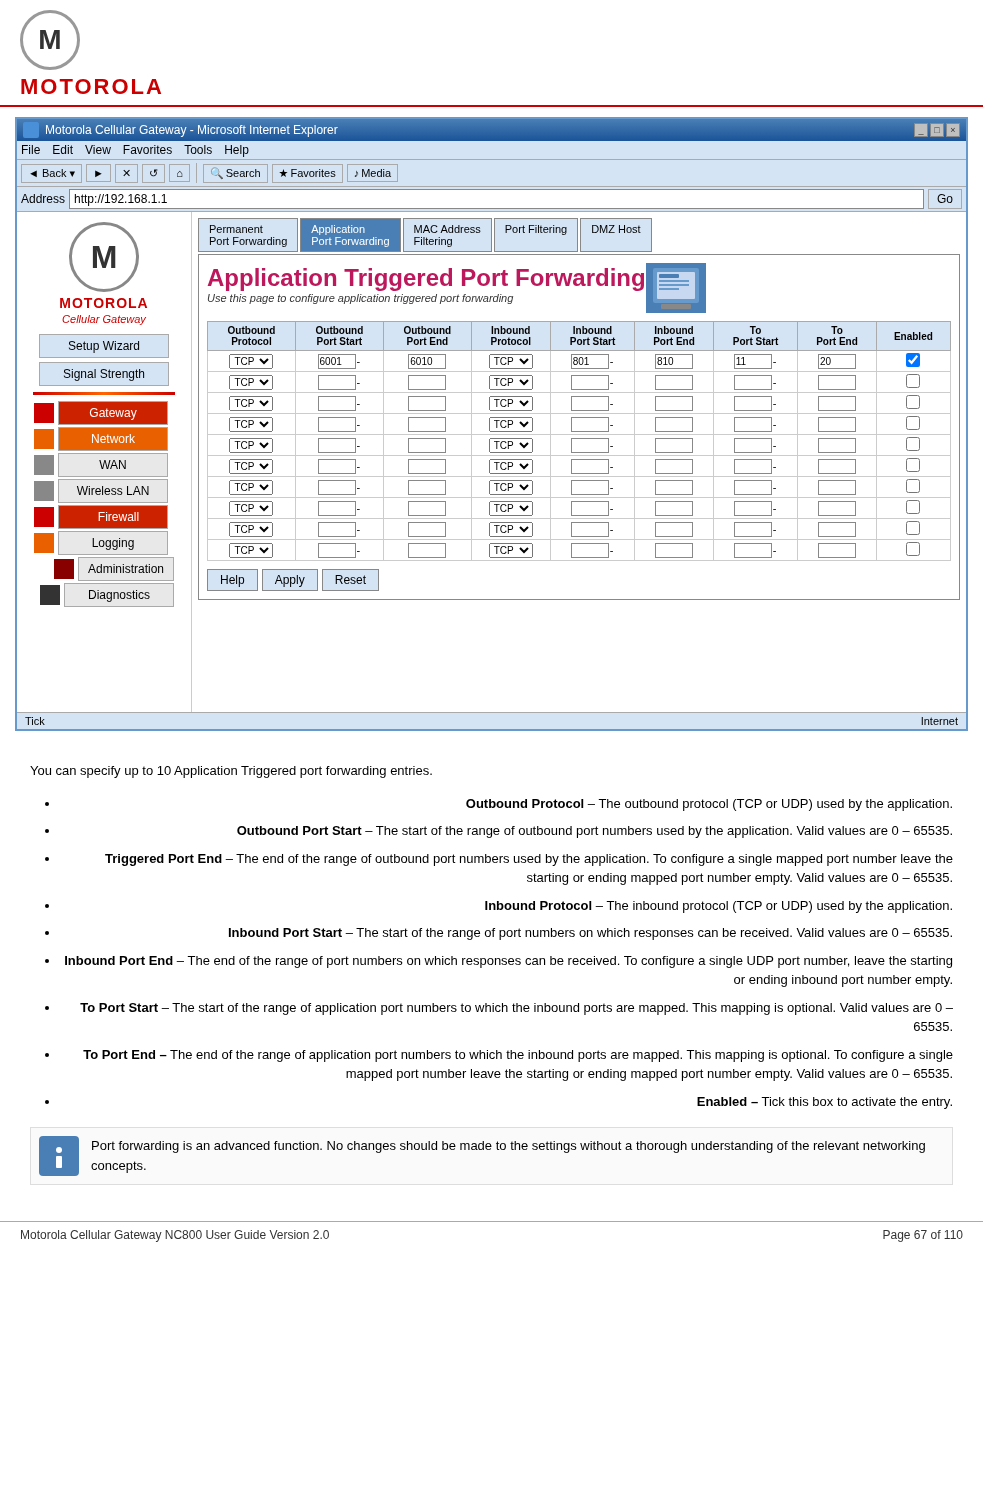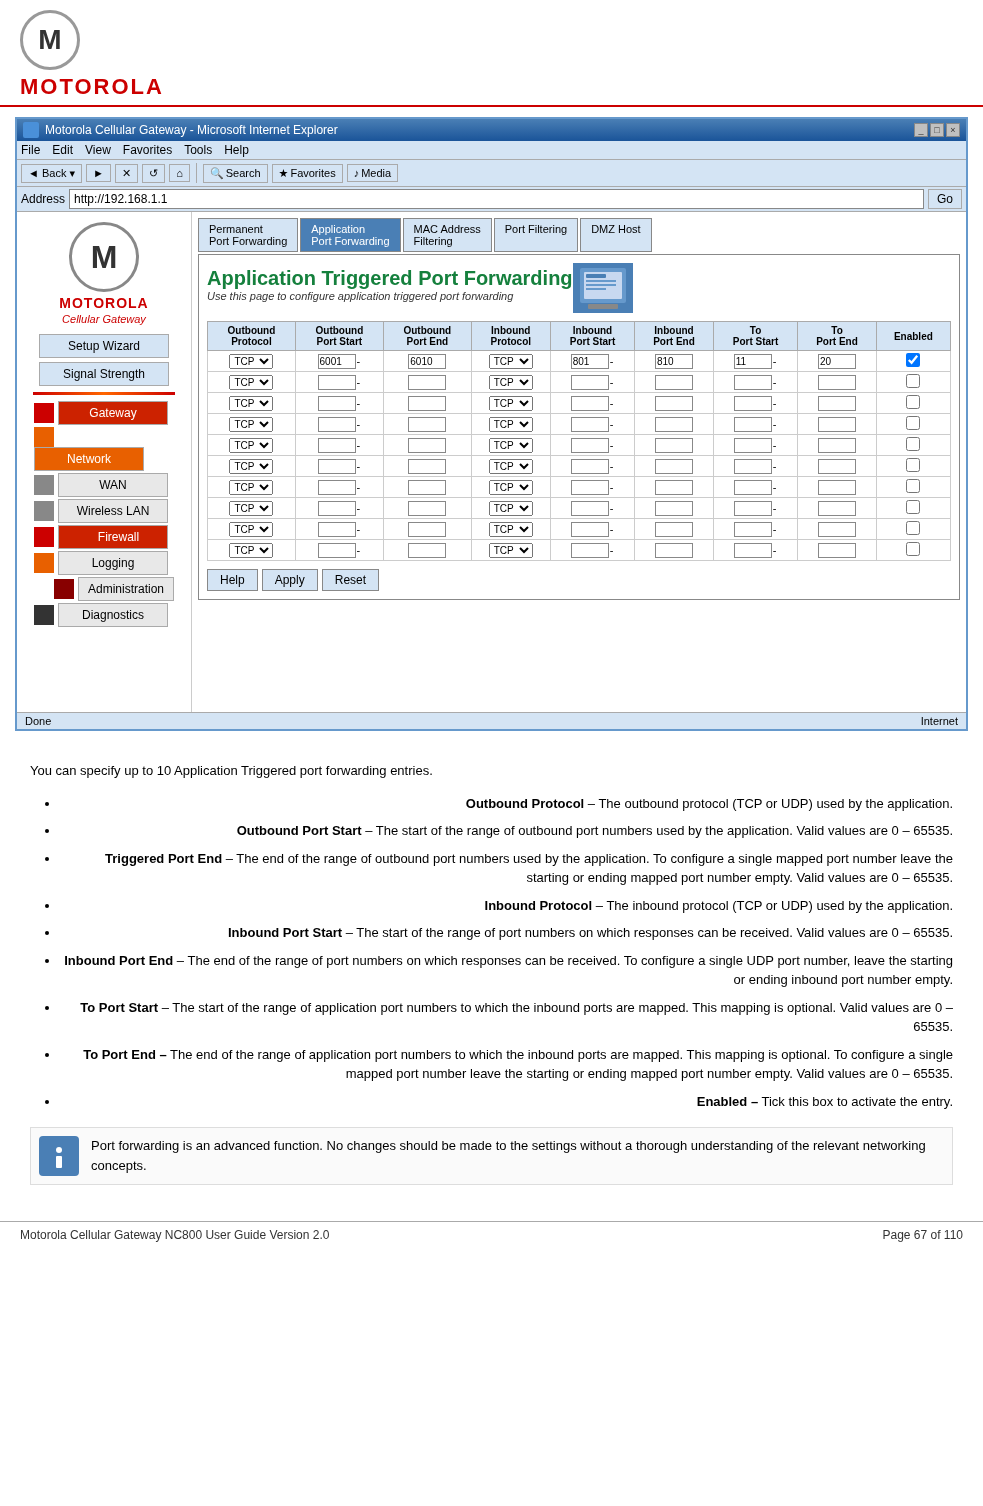--- a/index.html
+++ b/index.html
@@ -279,23 +279,23 @@
       border: 1px solid #888;
       background: #fff;
       padding: 8px;
     }
     .content-header {
       display: flex;
       align-items: center;
       margin-bottom: 8px;
     }
     .content-title {
-      font-size: 20px;
+      font-size: 24px;
       font-weight: bold;
-      color: #15803d;
+      color: #be185d;
       flex: 1;
     }
     .content-icon {
       width: 60px;
       height: 50px;
       background: #4a7fb5;
       display: flex;
       align-items: center;
       justify-content: center;
       color: #fff;
@@ -493,21 +493,21 @@
 
       <button class="sidebar-btn">Setup Wizard</button>
       <button class="sidebar-btn">Signal Strength</button>
 
       <div class="sidebar-divider"></div>
 
       <div style="display:flex; align-items:center; width:140px; margin: 2px auto;">
         <div class="sidebar-icon-box icon-red"></div>
         <div class="sidebar-nav-item active-red" style="width:110px; margin:0;">Gateway</div>
       </div>
-      <div style="display:flex; align-items:flex-start; width:140px; margin: 2px auto; flex-direction: column;">
+      <div style="display:flex; align-items:center; width:140px; margin: 2px auto;">
         <div class="sidebar-icon-box icon-orange"></div>
         <div class="sidebar-nav-item active-orange" style="width:110px; margin:0;">Network</div>
       </div>
       <div style="display:flex; align-items:center; width:140px; margin: 2px auto;">
         <div class="sidebar-icon-box icon-gray"></div>
         <div class="sidebar-nav-item" style="width:110px; margin:0;">WAN</div>
       </div>
       <div style="display:flex; align-items:center; width:140px; margin: 2px auto;">
         <div class="sidebar-icon-box icon-gray"></div>
         <div class="sidebar-nav-item" style="width:110px; margin:0;">Wireless LAN</div>
@@ -517,21 +517,21 @@
         <div class="sidebar-nav-item active-firewall" style="width:110px; margin:0;">Firewall</div>
       </div>
       <div style="display:flex; align-items:center; width:140px; margin: 2px auto;">
         <div class="sidebar-icon-box icon-orange"></div>
         <div class="sidebar-nav-item" style="width:110px; margin:0;">Logging</div>
       </div>
       <div style="display:flex; align-items:center; width:140px; margin: 2px auto; padding-left: 20px;">
         <div class="sidebar-icon-box icon-darkred"></div>
         <div class="sidebar-nav-item" style="width:110px; margin:0;">Administration</div>
       </div>
-      <div style="display:flex; align-items:center; width:140px; margin: 2px auto;">
+      <div style="display:flex; align-items:center; width:140px; margin: 2px auto; justify-content: flex-end;">
         <div class="sidebar-icon-box icon-dark"></div>
         <div class="sidebar-nav-item" style="width:110px; margin:0;">Diagnostics</div>
       </div>
     </div>
 
     <div class="main-panel">
 
       <div class="tab-bar">
         <div class="tab">Permanent<br>Port Forwarding</div>
         <div class="tab active">Application<br>Port Forwarding</div>
@@ -750,21 +750,21 @@
         <div class="bottom-buttons">
           <button class="action-btn">Help</button>
           <button class="action-btn">Apply</button>
           <button class="action-btn">Reset</button>
         </div>
       </div>
     </div>
   </div>
 
   <div class="browser-statusbar">
-    <span>Done</span>
+    <span>Tick</span>
     <span>Internet</span>
   </div>
 </div>
 
 <div class="doc-body">
   <p>You can specify up to 10 Application Triggered port forwarding entries.</p>
 
   <ul class="bullet-list" id="bullet-list">
   <li><b>Outbound Protocol</b> – The outbound protocol (TCP or UDP) used by the application.</li>
       <li><b>Outbound Port Start</b> – The start of the range of outbound port numbers used by the application. Valid values are 0 – 65535.</li>

